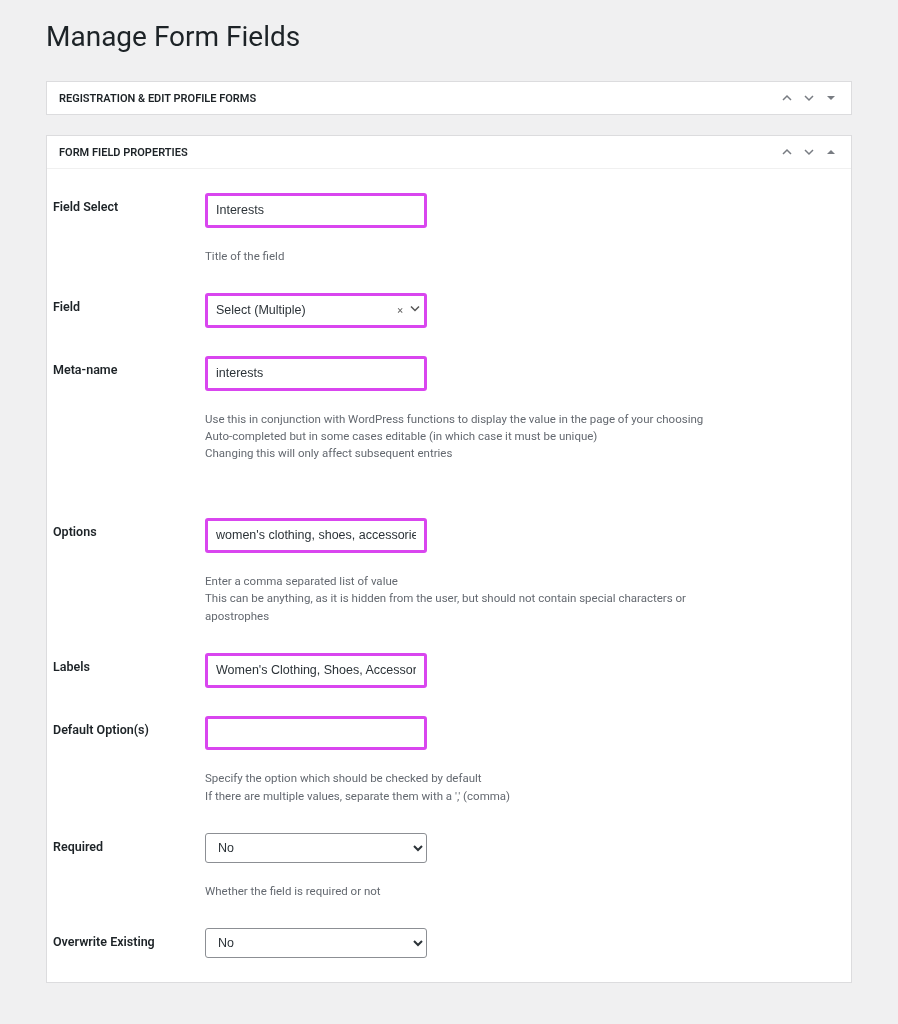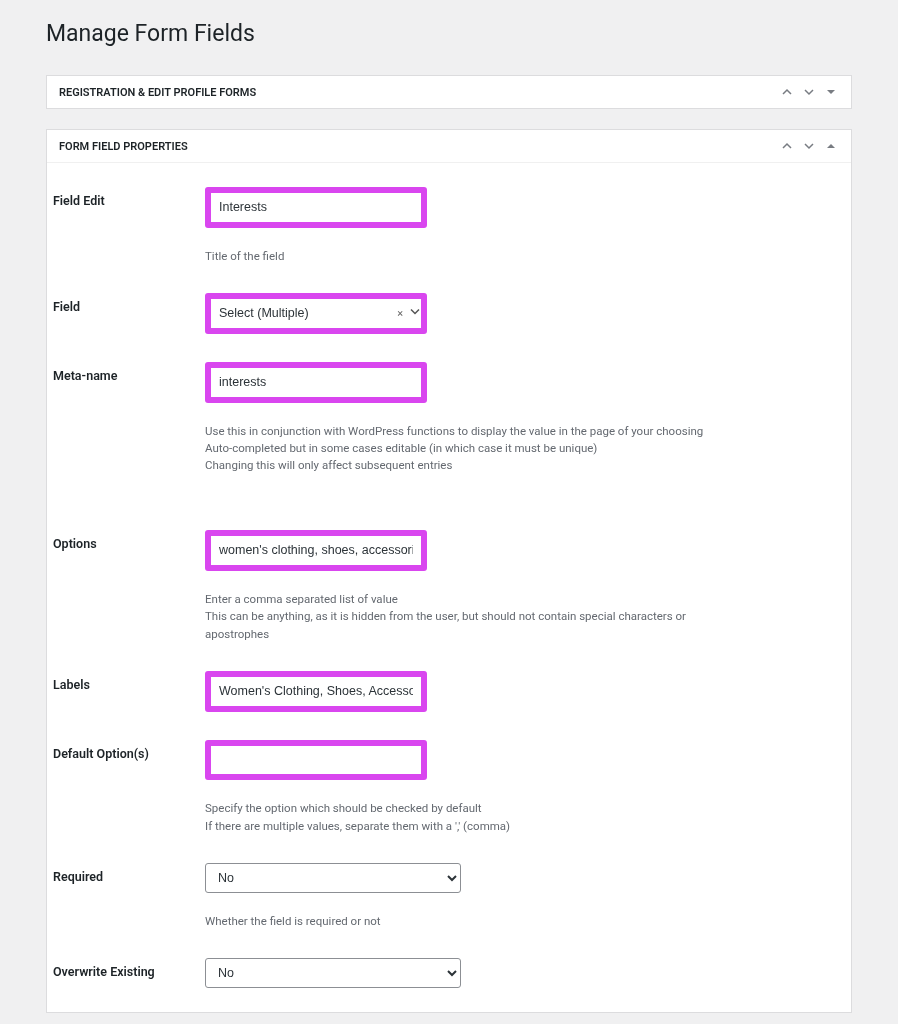--- a/index.html
+++ b/index.html
@@ -4,21 +4,21 @@
   <style>
     * { box-sizing: border-box; margin: 0; padding: 0; }
     body {
       background: #f0f0f1;
       font-family: -apple-system, BlinkMacSystemFont, "Segoe UI", Roboto, sans-serif;
       font-size: 13px;
       color: #1d2327;
       padding: 20px 46px 40px 46px;
     }
     .page-title {
-      font-size: 23px;
+      font-size: 28px;
       font-weight: 400;
       color: #1d2327;
       margin-bottom: 28px;
     }
     .panel {
       background: #fff;
       border: 1px solid #dcdcde;
       margin-bottom: 20px;
     }
     .panel-header {
@@ -65,21 +65,21 @@
       color: #1d2327;
       flex-shrink: 0;
     }
     .form-control {
       flex: 1;
       max-width: 520px;
     }
     .input-text, .input-select, .textarea {
       width: 222px;
       padding: 5px 8px;
-      border: 6px solid #d946ef;
+      border: 3px solid #d946ef;
       border-radius: 3px;
       font-size: 12.5px;
       color: #2c3338;
       background: #fff;
       line-height: 1.5;
     }
     .select-wrap {
       position: relative;
       width: 222px;
     }
@@ -104,21 +104,21 @@
       height: 68px;
       resize: both;
     }
     .help-text {
       font-size: 11.5px;
       color: #646970;
       margin-top: 20px;
       line-height: 1.5;
     }
     select.plain {
-      width: 256px;
+      width: 222px;
       padding: 4px 8px;
       border: 1px solid #8c8f94;
       border-radius: 3px;
       font-size: 12.5px;
       color: #2c3338;
       background: #fff;
       height: 30px;
     }
   </style>
 </head>
@@ -167,21 +167,21 @@
         <svg width="10" height="10" viewBox="0 0 10 10">
             <path d="M1 7 L5 3 L9 7 Z" fill="currentColor"></path>
           </svg>
       </span>
     </div>
   </div>
 
   <div class="panel-body">
 
     <div class="form-row">
-      <div class="form-label">Field Edit</div>
+      <div class="form-label">Field Select</div>
       <div class="form-control">
         <input type="text" class="input-text" value="Interests" style="">
         <div class="help-text">Title of the field</div>
       </div>
     </div>
 
     <div class="form-row">
       <div class="form-label">Field</div>
       <div class="form-control">
         <div class="select-wrap">

